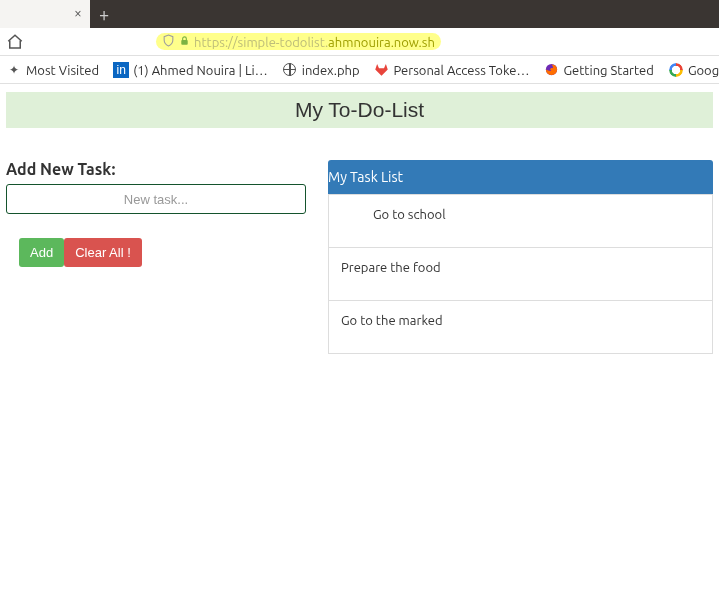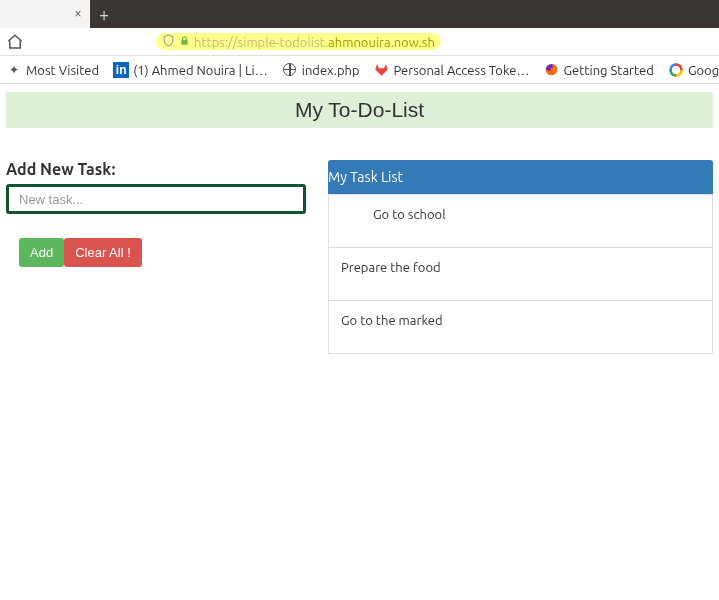--- a/index.html
+++ b/index.html
@@ -20,36 +20,36 @@
   .lock { color: #7cb342; margin-right: 4px; font-size: 12px; }
   .url-text { font-size: 13px; }
   .url-dim { color: #bdbd7a; }
   .url-em  { color: #9e9e00; }
 
   
   .bm-bar { height: 28px; display: flex; align-items: center; gap: 14px; padding: 0 6px; border-bottom: 1px solid #e0e0e0; font-size: 13px; }
   .bm { display: inline-flex; align-items: center; gap: 4px; color: #333; cursor: pointer; white-space: nowrap; }
   .bm .ic { width: 16px; height: 16px; display: inline-flex; align-items: center; justify-content: center; font-size: 12px; }
   .ic-star  { color: #555; }
-  .ic-li    { background:#0a66c2; color:#fff; font-size:9px; font-weight:700; font-family:Arial; }
+  .ic-li    { background:#0a66c2; color:#fff; font-size:9px; font-weight:400; font-family:Arial; }
   .ic-globe { border:1.3px solid #555; border-radius:50%; width:13px; height:13px; position:relative; }
   .ic-globe::before{content:"";position:absolute;left:5px;top:-1px;width:1.3px;height:13px;background:#555;}
   .ic-globe::after {content:"";position:absolute;top:5px;left:-1px;height:1.3px;width:13px;background:#555;}
   .ic-gl    { color:#e8453c; font-size:10px; }
   .ic-ff    { color:#ff6e00; }
   .ic-goo   { display:inline-block; width:14px; height:14px; border-radius:50%; background: conic-gradient(#ea4335 0 25%, #fbbc05 0 50%, #34a853 0 75%, #4285f4 0); -webkit-mask: radial-gradient(circle at center, transparent 4px, #000 4.5px); mask: radial-gradient(circle at center, transparent 4px, #000 4.5px); }
 
   
   .page { padding-top: 8px; }
   .title-bar { background:#dff0d8; text-align:center; font-family:"Helvetica Neue",Arial,sans-serif; font-size:21px; color:#333; padding:6px 0; margin:0 6px 32px; }
   .cols { display:flex; padding:0 6px; gap:22px; align-items:flex-start; }
   .left { width:300px; }
   .right{ flex:1; }
   .lbl  { font-weight:700; font-size:16px; color:#333; margin-bottom:6px; display:block; }
-  .inp  { width:100%; height:30px; border:3px solid #14532d; border-radius:3px; padding:4px 10px; font-size:13px; color:#999; }
+  .inp  { width:100%; height:30px; border:1px solid #14532d; border-radius:3px; padding:4px 10px; font-size:13px; color:#999;text-align:center; }
   .inp::placeholder { color:#999; }
   .btn-row { display:flex; justify-content:flex-start; margin-top:24px;padding-left:13px; }
   .btn { border:none; border-radius:3px; padding:7px 11px; font-size:13px; color:#fff; cursor:pointer; }
   .btn-add   { background:#5cb85c; }
   .btn-clear { background:#d9534f; }
   .panel-hd  { background:#337ab7; color:#fff; text-align:left; padding:9px 0; font-size:14px; border-radius:3px 3px 0 0; }
   .task      { background:#fff; border:1px solid #ddd; border-top:none; padding:12px 12px 26px; font-size:13px; color:#333; }
   .task:nth-of-type(2){ border-top:1px solid #ddd;padding-left:44px; }
 </style>
 </head>

